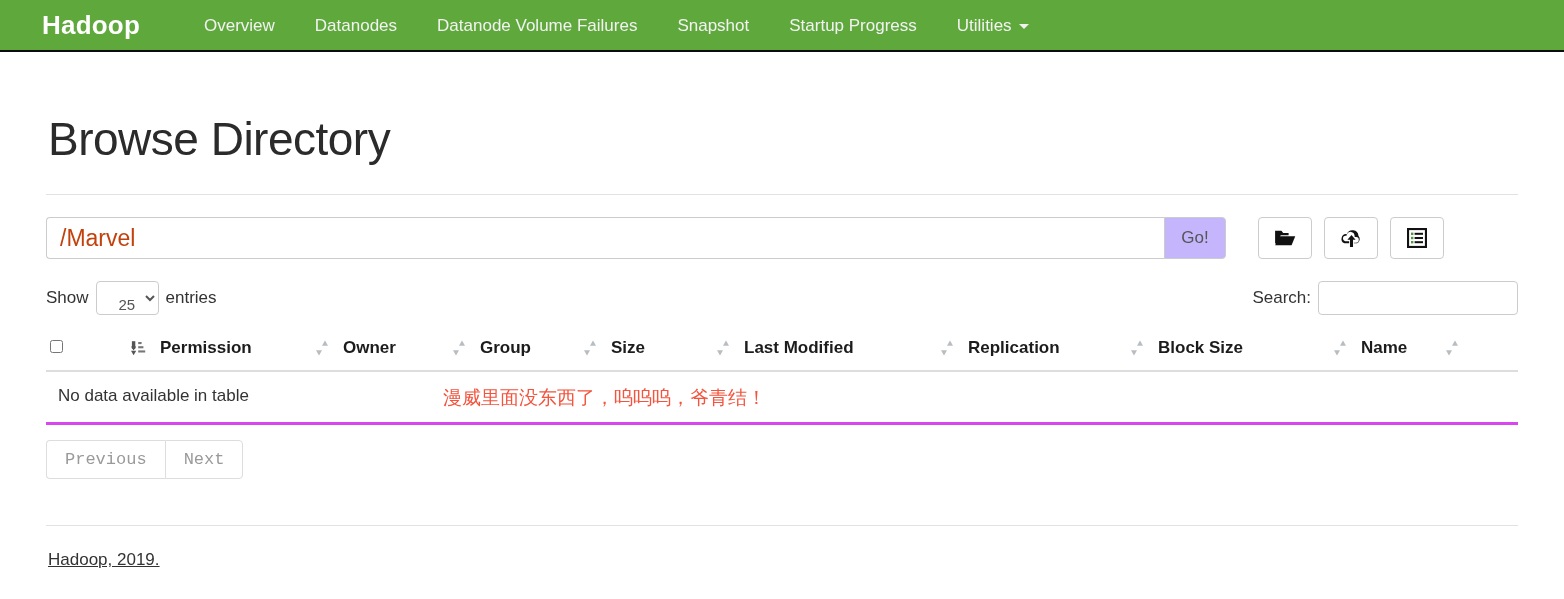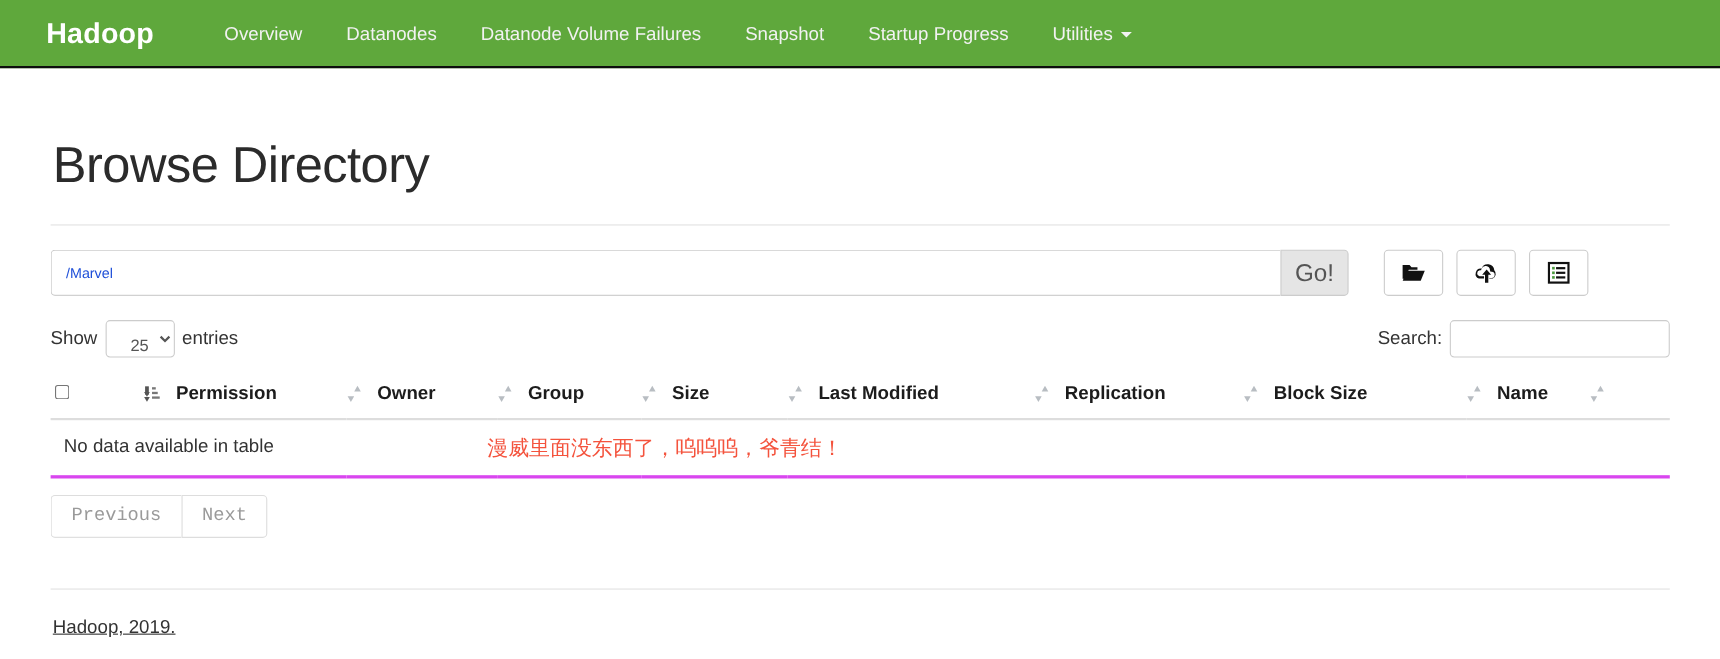--- a/index.html
+++ b/index.html
@@ -7,21 +7,21 @@
     margin: 0; padding: 0;
     width: 1564px; height: 599px;
     background: #fff;
     font-family: "Liberation Sans", "DejaVu Sans", sans-serif;
     color: #333;
     overflow: hidden;
   }
 
   
   .navbar {
-    height: 62px;
+    height: 52px;
     background: #5FA83C;
     border-bottom: 2px solid #0d0d0d;
     display: flex;
     align-items: center;
     padding-left: 42px;
     gap: 0px;
   }
   .brand {
     color: #ffffff;
     font-size: 26px;
@@ -76,33 +76,33 @@
     display: flex;
     width: 1180px;
   }
   .path-input {
     flex: 1;
     height: 42px;
     border: 1px solid #ccc;
     border-right: none;
     border-radius: 4px 0 0 4px;
     padding: 0 13px;
-    font-size: 13px;
-    color: #1d4ed8;
+    font-size: 23px;
+    color: #c2410c;
     font-family: "Liberation Sans", sans-serif;
     outline: none;
     background: #fff;
   }
   .go-btn {
     height: 42px;
     min-width: 62px;
     border: 1px solid #ccc;
     border-radius: 0 4px 4px 0;
-    background: #e5e5e5;
-    font-size: 22px;
+    background: #c4b5fd;
+    font-size: 17px;
     color: #555;
     cursor: pointer;
     font-family: "Liberation Sans", sans-serif;
   }
   .icon-btn-group {
     display: flex;
     margin-left: 32px;
     gap: 12px;
   }
   .icon-btn {

